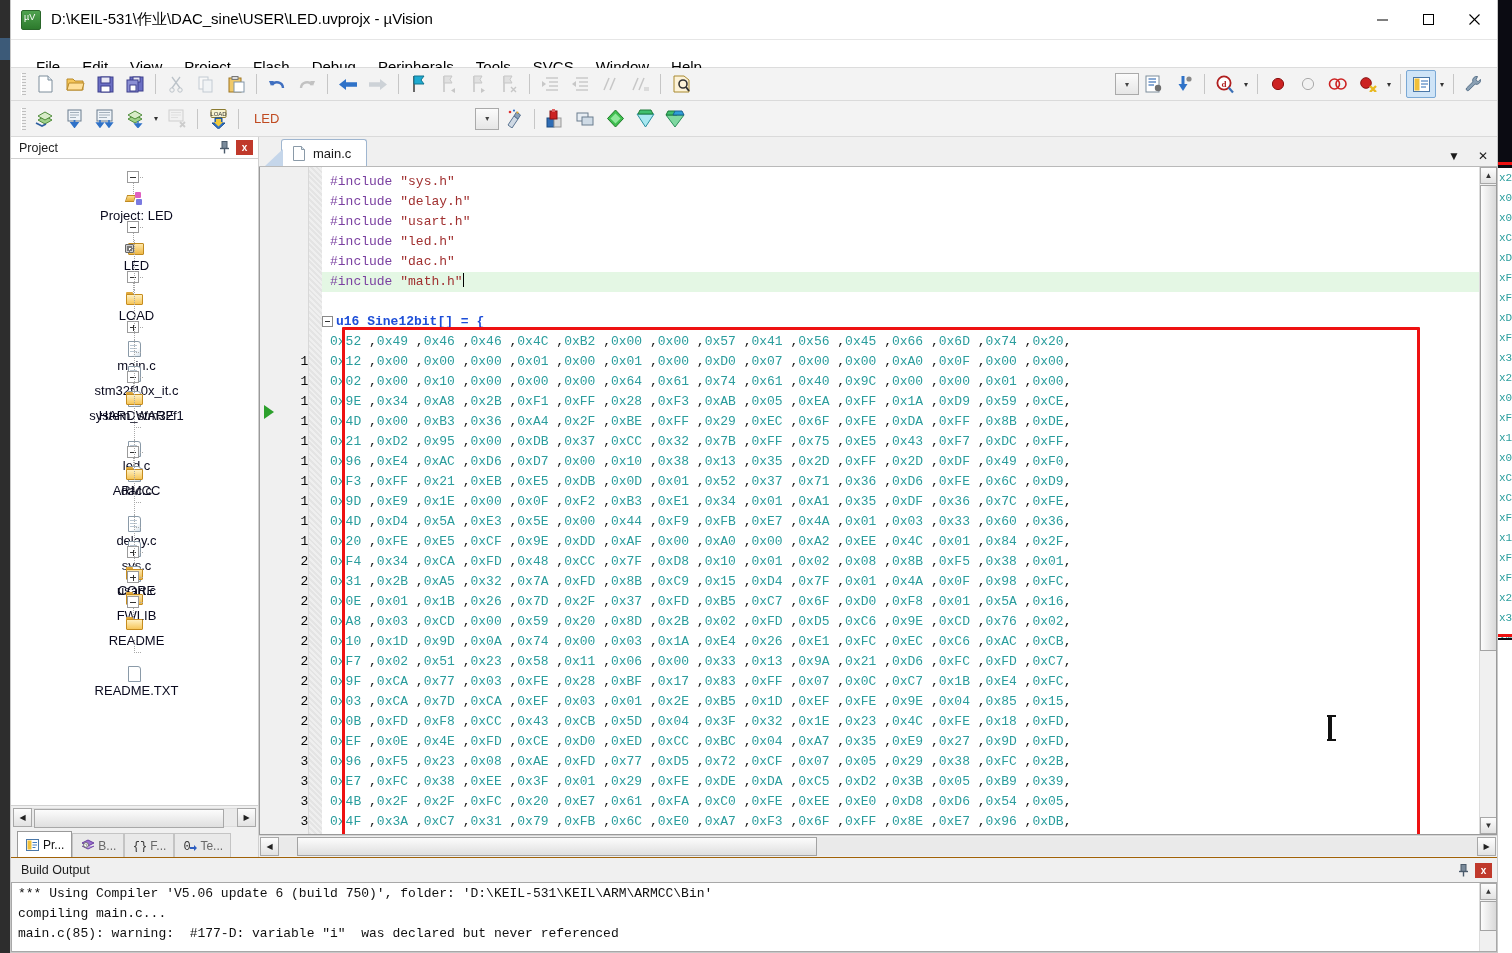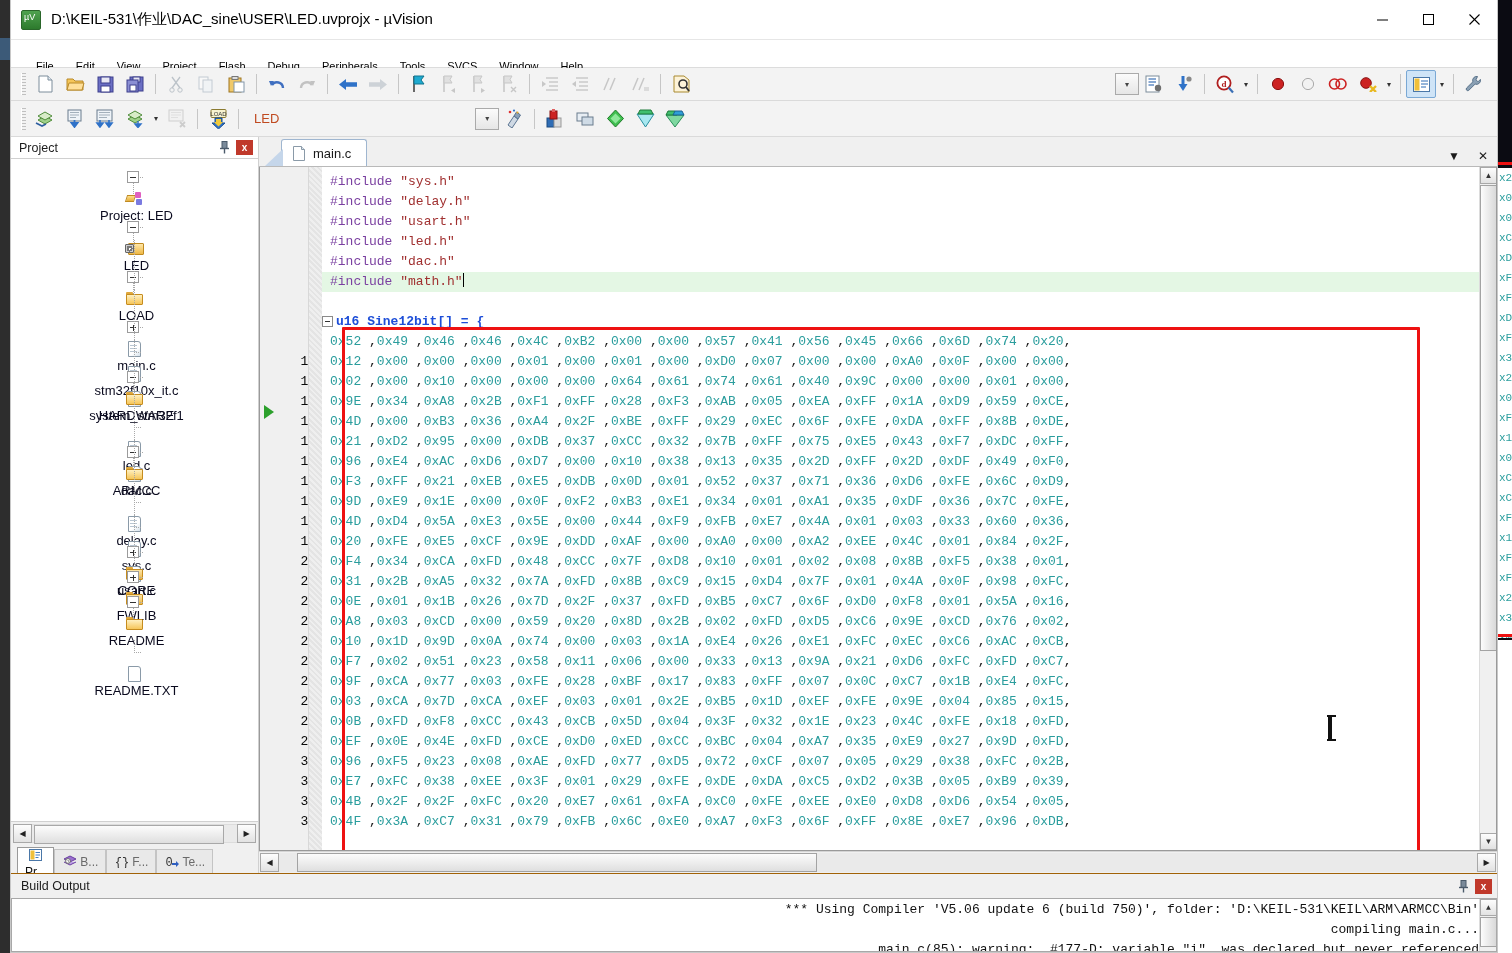--- a/index.html
+++ b/index.html
@@ -81,21 +81,21 @@
   }
   .win-btn svg { display: block; }
 
   
   .menubar {
     height: 28px; background: #ffffff; display: flex; align-items: center;
     padding-left: 14px; flex: 0 0 28px;
     border-bottom: 1px solid #dcdcdc;
   }
   .menu-item {
-    font-size: 11px; color: #000; padding: 4px 11px; cursor: default;
+    font-size: 15px; color: #000; padding: 4px 11px; cursor: default;
     white-space: nowrap;
     margin-top: 25px;
   }
   .menu-item u { text-decoration: underline; }
 
   
   .toolbar {
     height: 33px; background: #f3f3f3; display: flex; align-items: center;
     border-bottom: 1px solid #dadada;
     flex: 0 0 33px; padding-left: 6px;
@@ -245,21 +245,21 @@
   .bottom-tabs {
     height: 28px; flex: none; display: flex; align-items: flex-end;
     background: #f0f0f0; padding-left: 6px;
   }
   .btab {
     height: 24px; display: flex; align-items: center; gap: 3px;
     padding: 0 7px; font-size: 12px; color: #6a6a6a;
     border: 1px solid #c4c4c4; border-bottom: none; background: #e9e9e9;
     cursor: default; white-space: nowrap;
   }
-  .btab.sel { background: #ffffff; color: #111; height: 26px; border-color: #9a9a9a; flex-direction: column; }
+  .btab.sel { background: #ffffff; color: #111; height: 26px; border-color: #9a9a9a; }
   .btab-ico { width: 15px; height: 14px; flex: none; display:flex; align-items:center; justify-content:center; }
 
   
   .editorcol {
     flex: 1 1 auto; display: flex; flex-direction: column; min-width: 0;
     background: #f0f0f0;
   }
   .doctabbar {
     height: 30px; flex: none; display: flex; align-items: flex-end;
     background: #f0f0f0; position: relative; padding-left: 22px;
@@ -369,23 +369,23 @@
   .buildpanel {
     flex: 0 0 auto; border-top: 1px solid #a16207; background: #3b82f6;
     display: flex; flex-direction: column;
   }
   .build-head {
     height: 24px; display: flex; align-items: center; background: #f0f0f0;
     padding-left: 10px; flex: none;
   }
   .build-title { font-size: 12.5px; color: #1c1c1c; flex: 1 1 auto; }
   .build-body {
-    height: 54px; background: #ffffff; border: 1px solid #a8a8a8;
+    height: 70px; background: #ffffff; border: 1px solid #a8a8a8;
     font-family: "Liberation Mono", monospace; font-size: 13px; color: #111;
-    overflow: hidden; position: relative; display: flex; text-align: right;
+    overflow: hidden; position: relative; display: flex;
   }
   .build-lines { flex: 1 1 auto; padding-left: 6px; padding-top: 1px; min-width: 0; overflow:hidden; }
   .bl { height: 20px; line-height: 20px; white-space: pre; }
   .build-vs { width: 17px; flex: none; background: #f0f0f0; border-left:1px solid #dcdcdc; position: relative; }
   .build-vs .sb { width:17px; height:17px; border:1px solid #a8a8a8;
     background: linear-gradient(#fdfdfd,#e2e2e2); display:flex; align-items:center;
     justify-content:center; font-size:8px; color:#333; }
   .build-vs .th { position:absolute; top:18px; left:0; width:17px; height:30px;
     border:1px solid #a3a3a3; background: linear-gradient(to right,#fcfcfc,#d9d9d9); }
 </style>

